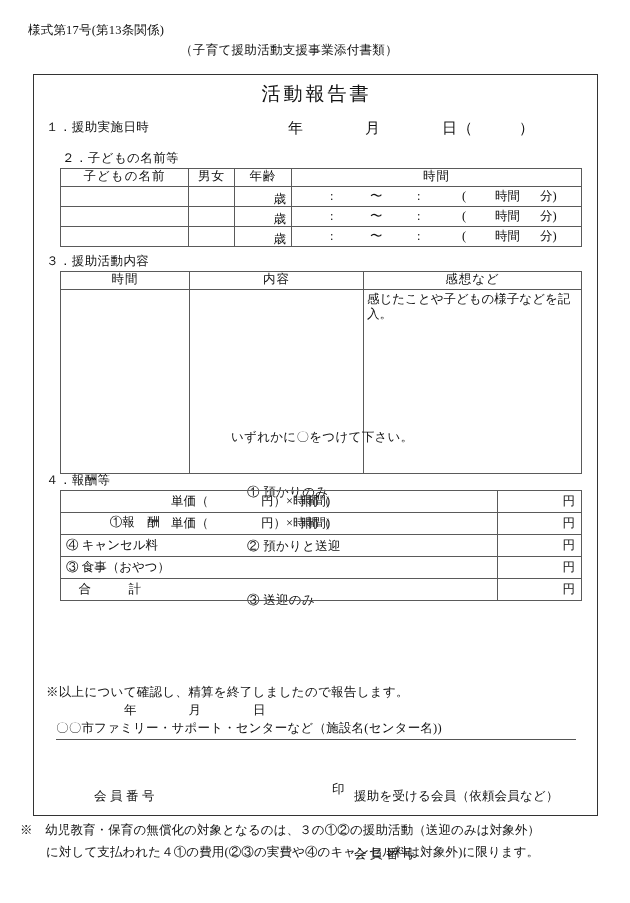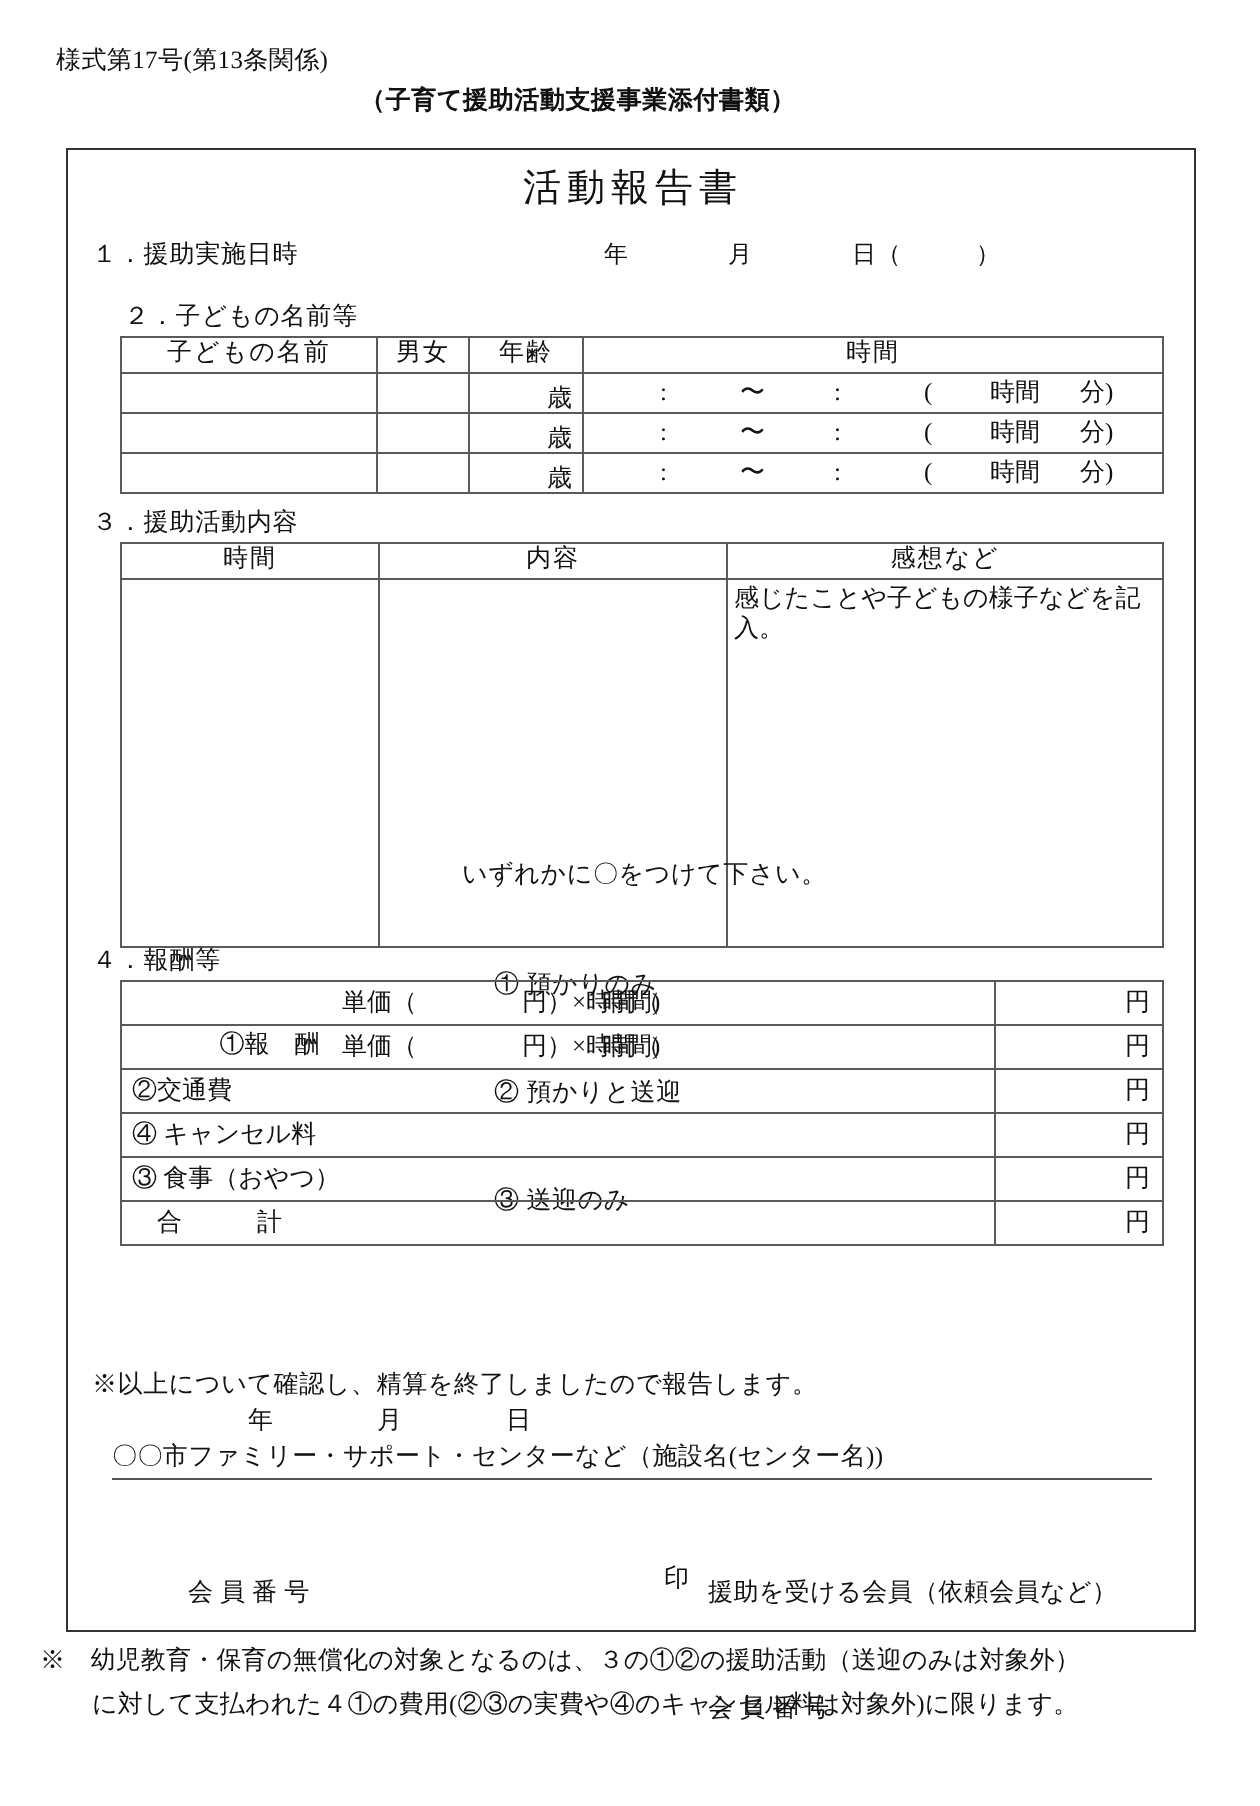--- a/index.html
+++ b/index.html
@@ -35,21 +35,20 @@
   }
   .doc-subtitle {
     position: absolute;
     left: 0;
     top: 42px;
     width: 578px;
     text-align: center;
     font-size: 12.5px;
     letter-spacing: 0.3px;
     white-space: nowrap;
-    font-weight: bold;
   }
 
   
   .frame {
     position: absolute;
     left: 33px;
     top: 74px;
     width: 565px;
     height: 742px;
     border: 1px solid #333333;
@@ -74,23 +73,23 @@
     letter-spacing: 0.4px;
     white-space: nowrap;
   }
   .sec1 { left: 12px; top: 44px; }
   .sec2 { left: 28px; top: 75px; }
   .sec3 { left: 12px; top: 178px; }
   .sec4 { left: 12px; top: 397px; }
 
   .date-line-1 {
     position: absolute;
-    left: 268px;
+    left: 254px;
     top: 44px;
-    font-size: 12px;
+    font-size: 15px;
     white-space: pre;
     letter-spacing: 0.4px;
   }
 
   
   table.grid {
     position: absolute;
     border-collapse: collapse;
     font-size: 12.5px;
     table-layout: fixed;
@@ -376,26 +375,20 @@
           <td class="cell-yen">円</td>
         </tr>
         <tr>
           <td>
             <div class="fee-label">
               <span></span>
               <span class="sub u-tanka">単価（</span>
               <span class="sub u-en">円）×時間（</span>
               <span class="sub u-jikan">時間)</span>
             </div>
-          </td>
-          <td class="cell-yen">円</td>
-        </tr>
-        <tr>
-          <td>
-            <div class="fee-label"><span>②交通費</span></div>
           </td>
           <td class="cell-yen">円</td>
         </tr>
         <tr>
           <td>
             <div class="fee-label"><span>④ キャンセル料</span></div>
           </td>
           <td class="cell-yen">円</td>
         </tr>
         <tr>

